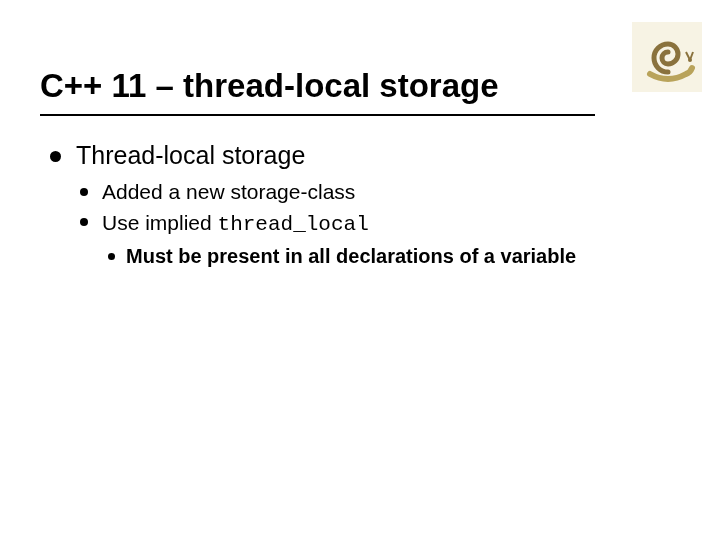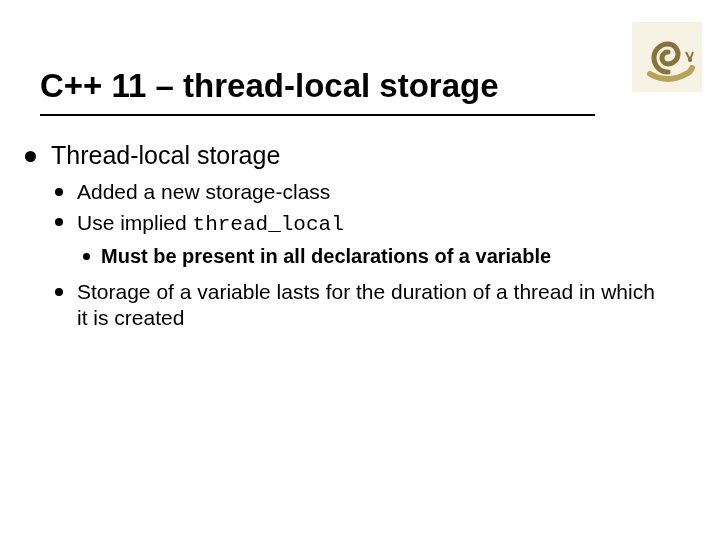--- a/index.html
+++ b/index.html
@@ -39,21 +39,21 @@
   }
   .decor {
     position: absolute;
     right: 18px;
     top: 22px;
     width: 70px;
     height: 70px;
   }
   .content {
     position: absolute;
-    left: 23px;
+    left: 48px;
     top: 140px;
     width: 640px;
     font-size: 22px;
     line-height: 1.25;
   }
   ul.lvl1 {
     list-style: none;
     padding: 0;
     margin: 0;
   }
@@ -175,21 +175,18 @@
             <span>Added a new storage-class</span>
           </li>
           <li>
             <span>Use implied </span><span class="code">thread_local</span>
             <ul class="lvl3">
               <li>
                 <span>Must be present in all declarations of a variable</span>
               </li>
             </ul>
           </li>
-          <li class="lvl2-following">
-            <span>Storage of a variable lasts for the duration of a thread in which it is created</span>
-          </li>
         </ul>
       </li>
     </ul>
   </div>
 
 </div>
 
 </body></html>

